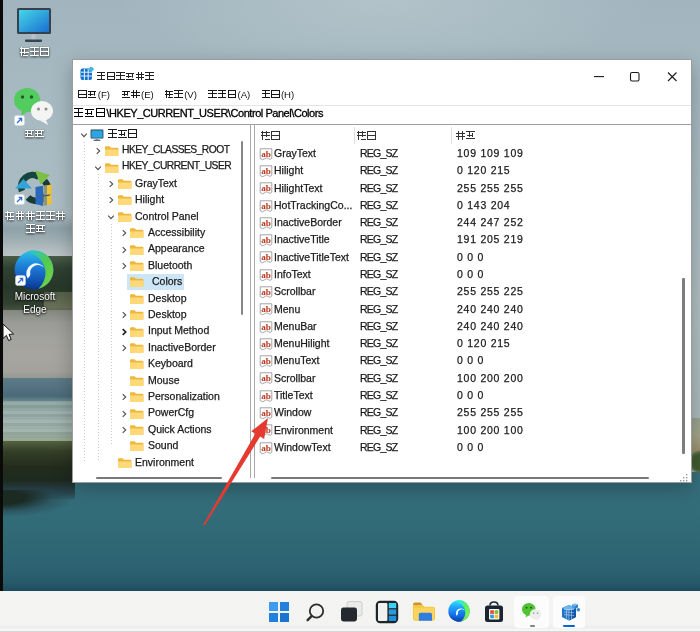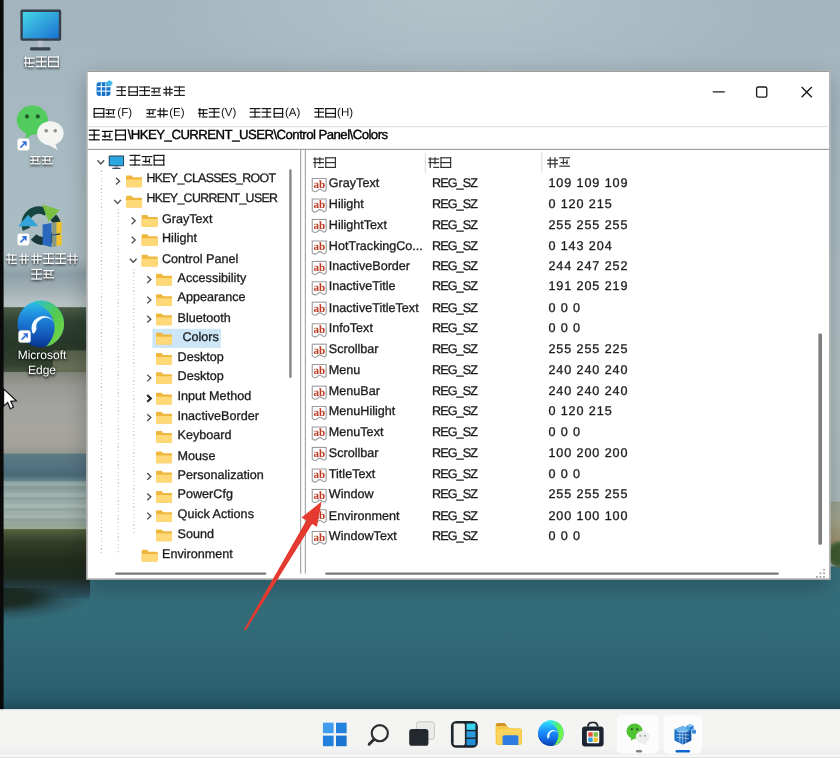--- a/index.html
+++ b/index.html
@@ -419,21 +419,21 @@
   </svg>
 <div class="ab lrow" style="left:274px;top:406.2px">Window</div>
 <div class="ab lrow lt" style="left:360px;top:406.2px">REG_SZ</div>
 <div class="ab lrow ld" style="left:457px;top:406.2px">255 255 255</div>
 <svg class="ab" style="left:259px;top:424.2px" width="14" height="13" viewBox="0 0 14 13">
     <path d="M1.2 0.8 L12.8 0.8 L12.8 10.2 Q11.3 12.4 9.4 10.6 Q7.5 8.8 5.6 10.8 Q3.7 12.8 1.2 10.6 Z" fill="#fff" stroke="#9a9a9a" stroke-width="0.9"></path>
     <text x="2.2" y="8.6" font-family="Liberation Serif" font-weight="bold" font-size="9.2" fill="#c0371f">ab</text>
   </svg>
 <div class="ab lrow" style="left:274px;top:423.5px">Environment</div>
 <div class="ab lrow lt" style="left:360px;top:423.5px">REG_SZ</div>
-<div class="ab lrow ld" style="left:457px;top:423.5px">200 100 100</div>
+<div class="ab lrow ld" style="left:457px;top:423.5px">100 200 100</div>
 <svg class="ab" style="left:259px;top:441.5px" width="14" height="13" viewBox="0 0 14 13">
     <path d="M1.2 0.8 L12.8 0.8 L12.8 10.2 Q11.3 12.4 9.4 10.6 Q7.5 8.8 5.6 10.8 Q3.7 12.8 1.2 10.6 Z" fill="#fff" stroke="#9a9a9a" stroke-width="0.9"></path>
     <text x="2.2" y="8.6" font-family="Liberation Serif" font-weight="bold" font-size="9.2" fill="#c0371f">ab</text>
   </svg>
 <div class="ab lrow" style="left:274px;top:440.8px">WindowText</div>
 <div class="ab lrow lt" style="left:360px;top:440.8px">REG_SZ</div>
 <div class="ab lrow ld" style="left:457px;top:440.8px">0 0 0</div>
 <div class="ab" style="left:0;top:591px;width:700px;height:41px;background:linear-gradient(180deg,#edf2f3 0,#f4f4f3 2px,#f3f3f2 80%,#eceded 90%,#fbfbfb 96%,#c6c7c7 100%)"></div>
 <div class="ab" style="left:514px;top:595.5px;width:35px;height:32px;background:#fcfcfd;border-radius:4px"></div>
 <div class="ab" style="left:552.5px;top:595.5px;width:32px;height:32px;background:#fcfcfd;border-radius:4px"></div>

